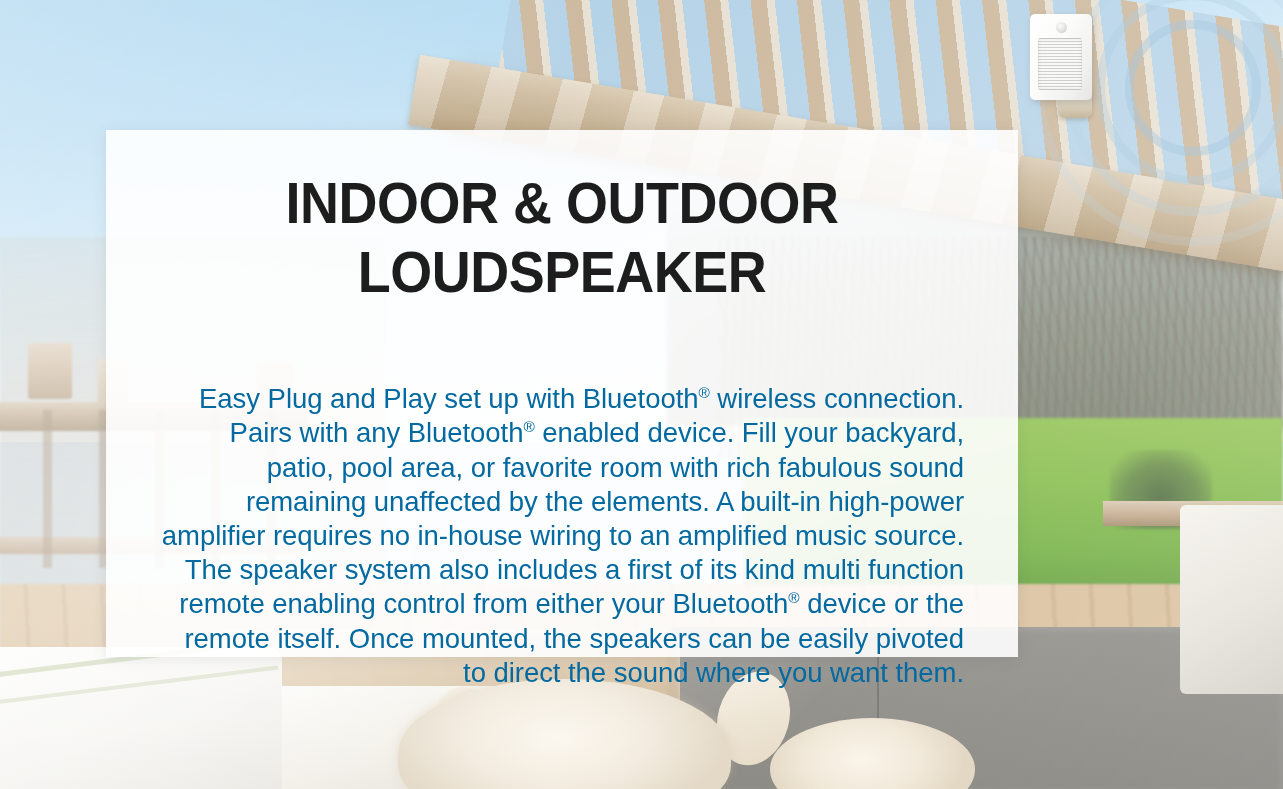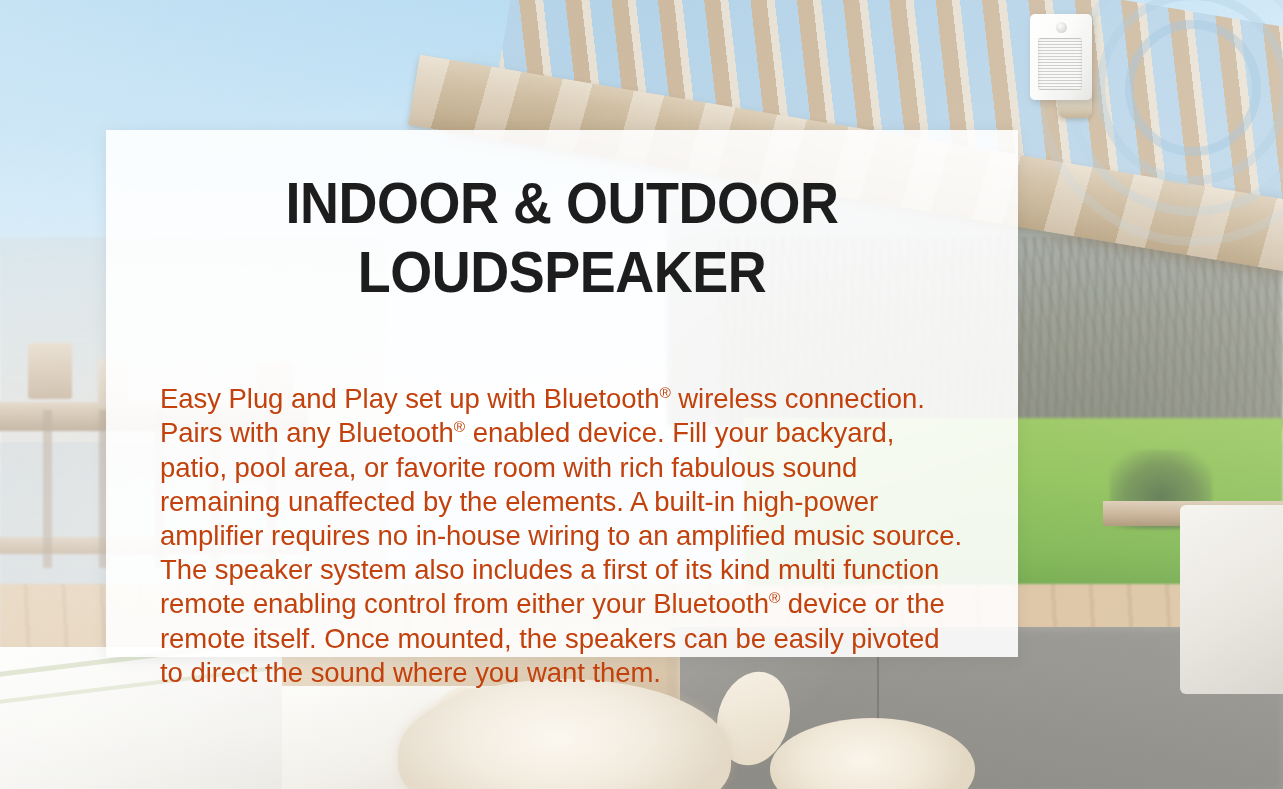--- a/index.html
+++ b/index.html
@@ -342,27 +342,27 @@
     line-height: 1.19;
     letter-spacing: -0.5px;
     transform: scaleX(.93);
     transform-origin: center top;
     white-space: pre-line;
   }
 
   .body-copy {
     margin: 76px auto 0 auto;
     max-width: 1010px;
-    color: #c2410c;
+    color: #0369a1;
     font-family: "Liberation Sans", "DejaVu Sans", sans-serif;
     font-weight: 400;
     font-size: 27.5px;
     line-height: 1.245;
     letter-spacing: -0.05px;
-    text-align: left;
+    text-align: right;
   }
   .body-copy sup {
     font-size: .56em;
     vertical-align: super;
     line-height: 0;
   }
 </style>
 </head>
 <body>
 

